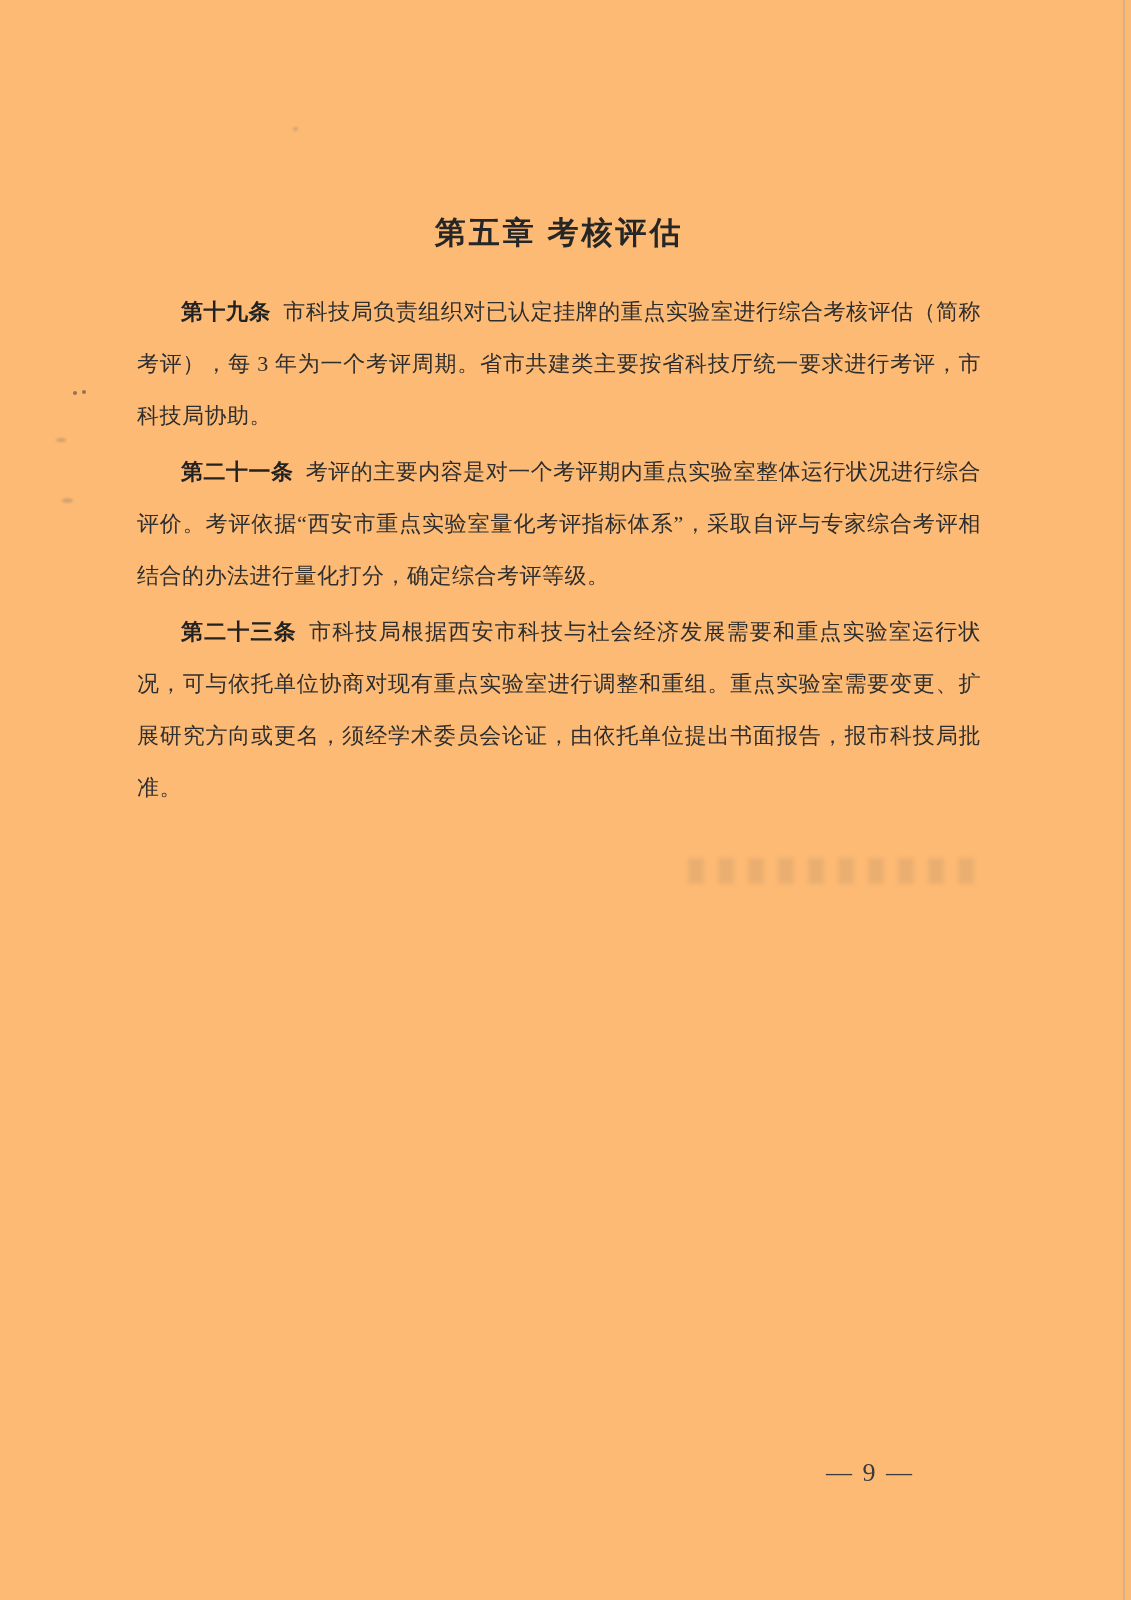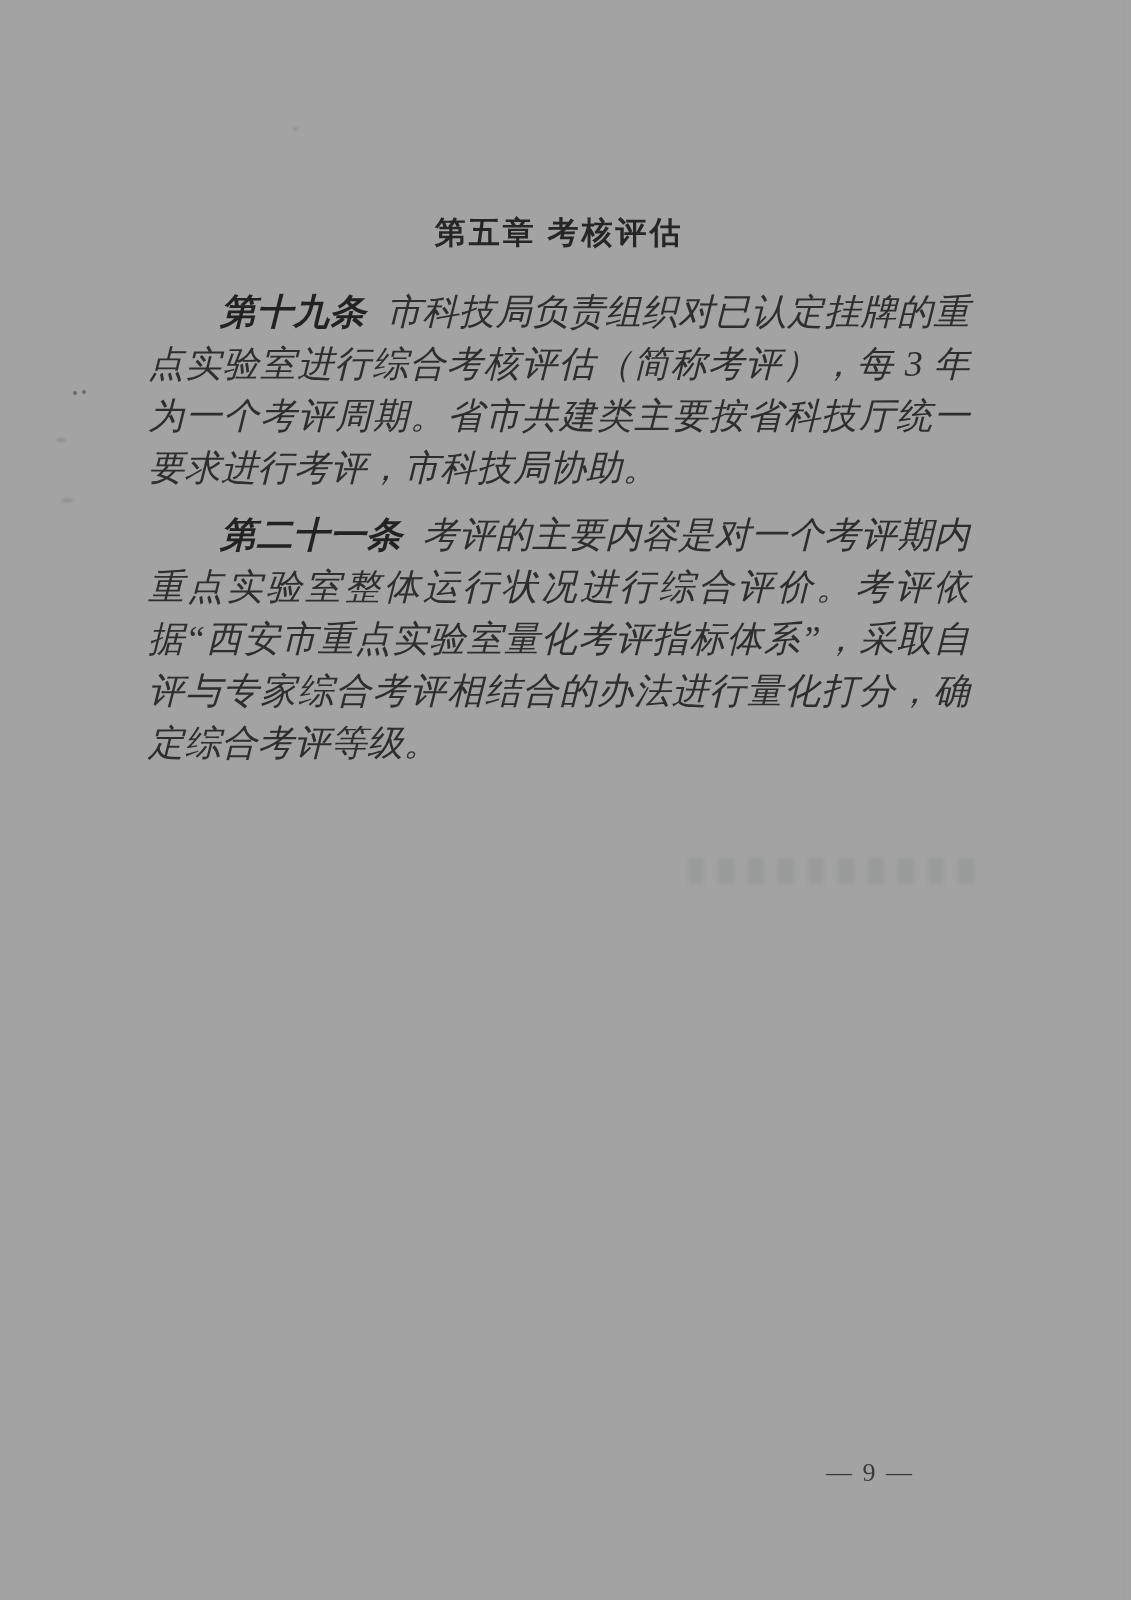--- a/index.html
+++ b/index.html
@@ -1,49 +1,48 @@
 <!DOCTYPE html>
 <html><head>
 <meta charset="utf-8">
 <style>
   html, body { margin: 0; padding: 0; }
   body { background: #ffffff; }
   .page {
     position: relative;
     width: 1131px;
     height: 1600px;
-    background: #a3a3a3;
+    background: #fdba74;
     overflow: hidden;
     font-family: "Liberation Serif", "DejaVu Serif", serif;
     color: #2d2d2d;
   }
   .content {
     position: absolute;
     left: 133px;
     top: 212px;
     width: 852px;
   }
   .doc-heading {
     margin: 0 0 32px 0;
     text-align: center;
     font-size: 31px;
     font-weight: bold;
     letter-spacing: 3px;
     color: #262626;
   }
   .article {
-    margin: 15px;
-    font-size: 36px;
+    margin: 4px;
+    font-size: 22px;
     line-height: 52px;
     text-align: justify;
     text-justify: inter-ideograph;
     text-indent: 2em;
     letter-spacing: 0.5px;
     color: #2e2e2e;
-    font-style: italic;
   }
   .article .lead {
     font-weight: bold;
     color: #222222;
     margin-right: 0.55em;
   }
   .page-number {
     position: absolute;
     left: 826px;
     top: 1458px;
@@ -87,20 +86,21 @@
 
   <div class="content">
     <h1 class="doc-heading">第五章 考核评估</h1>
 
     <p class="article"><span class="lead">第十九条</span><span>市科技局负责组织对已认定挂牌的重点实验室进行综合考核评估（简称考评），每 3 年为一个考评周期。省市共建类主要按省科技厅统一要求进行考评，市科技局协助。</span></p>
 
 
     <p class="article"><span class="lead">第二十一条</span><span>考评的主要内容是对一个考评期内重点实验室整体运行状况进行综合评价。考评依据“西安市重点实验室量化考评指标体系”，采取自评与专家综合考评相结合的办法进行量化打分，确定综合考评等级。</span></p>
 
 
+    <p class="article"><span class="lead">第二十三条</span><span>市科技局根据西安市科技与社会经济发展需要和重点实验室运行状况，可与依托单位协商对现有重点实验室进行调整和重组。重点实验室需要变更、扩展研究方向或更名，须经学术委员会论证，由依托单位提出书面报告，报市科技局批准。</span></p>
   </div>
 
   <div class="page-number">— 9 —</div>
 
   <div class="scan-line"></div>
   <div class="speck a"></div>
   <div class="speck b"></div>
   <div class="smudge a"></div>
   <div class="smudge b"></div>
   <div class="smudge c"></div>

